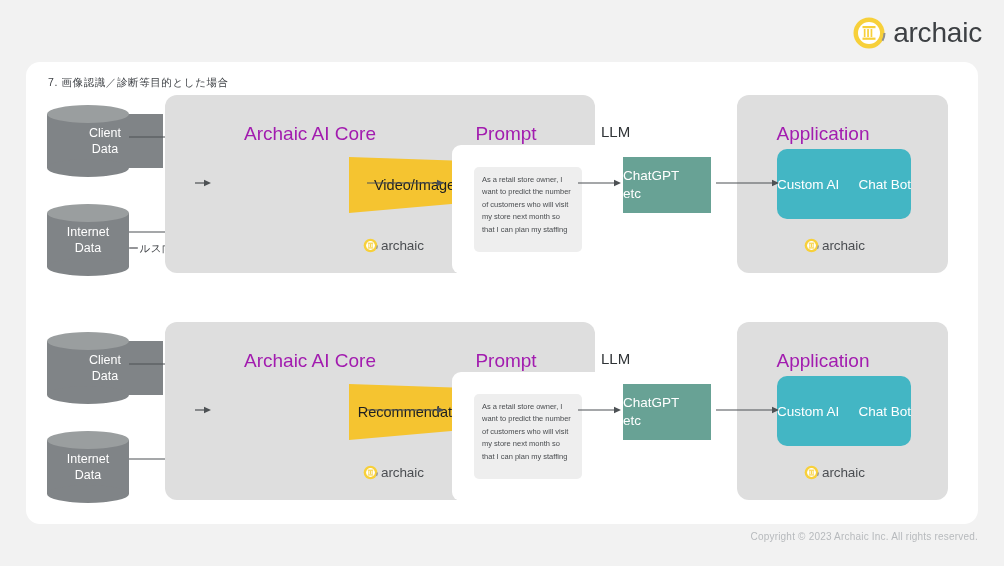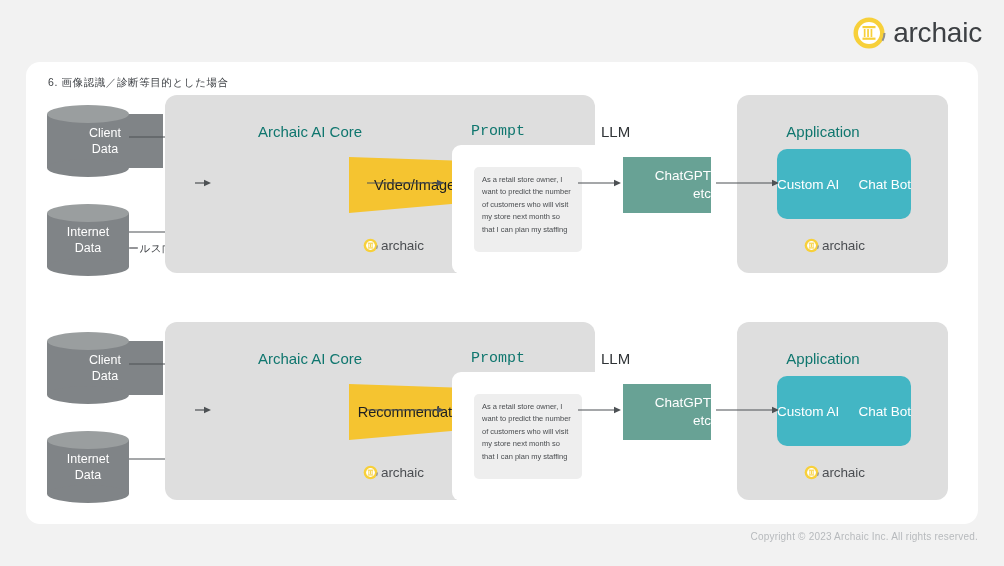--- a/index.html
+++ b/index.html
@@ -124,27 +124,27 @@
   .panel-app {
     left: 711px;
     top: 0;
     width: 211px;
     height: 178px;
   }
   .panel-heading {
     position: absolute;
     top: 28px;
     text-align: center;
-    font-size: 15px;
-    color: #0f766e;
+    font-size: 19px;
+    color: #a21caf;
     font-weight: 400;
     white-space: nowrap;
   }
   .heading-core  { left: 40px;  width: 210px; }
-  .heading-prompt{ left: 258px; width: 150px; font-family: Liberation Mono, monospace; }
+  .heading-prompt{ left: 266px; width: 150px; }
   .heading-llm   { left: 575px; width: 130px; top: 28px; position: absolute;
                    font-size:15px; color:#2f3336; white-space:nowrap; }
   .heading-app   { left: 0;  width: 172px; }
 
   
   .trapezoid {
     position: absolute;
     left: 184px;
     top: 62px;
     width: 154px;
@@ -207,21 +207,21 @@
   
   .llm-box {
     position: absolute;
     left: 597px;
     top: 62px;
     width: 88px;
     height: 56px;
     background: #68a295;
     display: flex;
     flex-direction: column;
-    align-items: flex-end;
+    align-items: flex-start;
     justify-content: center;
   }
   .llm-line {
     color: #ffffff;
     font-size: 13.5px;
     line-height: 18px;
   }
 
   
   .app-box {
@@ -277,21 +277,21 @@
       <rect x="15.2" y="13" width="1.7" height="8" fill="#f7d03a"></rect>
       <rect x="18.6" y="13" width="1.7" height="8" fill="#f7d03a"></rect>
       <rect x="10.5" y="21.6" width="13" height="2.2" fill="#f7d03a"></rect>
     </svg>
   </span>
   <span class="brand-word">archaic</span>
 </div>
 
 <div class="card">
 
-  <div class="section-title" id="section-title-1">6. 画像認識／診断等目的とした場合</div>
+  <div class="section-title" id="section-title-1">7. 画像認識／診断等目的とした場合</div>
 
   <div class="section-title" id="section-title-2">2. 商品推奨／セールス向上等を目的とした場合</div>
 
   <div class="row" id="row-1">
 
     <div class="cylinder cyl-top-1">
       <div class="cyl-body"></div>
       <div class="cyl-cap cyl-cap-bot"></div>
       <div class="cyl-cap cyl-cap-top"></div>
       <div class="cyl-label">

